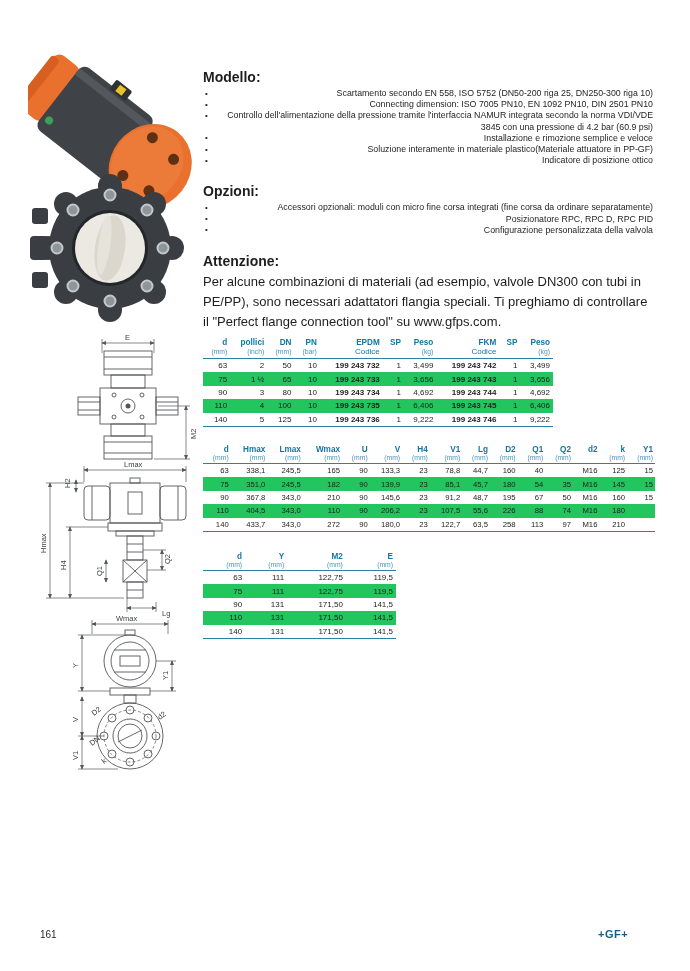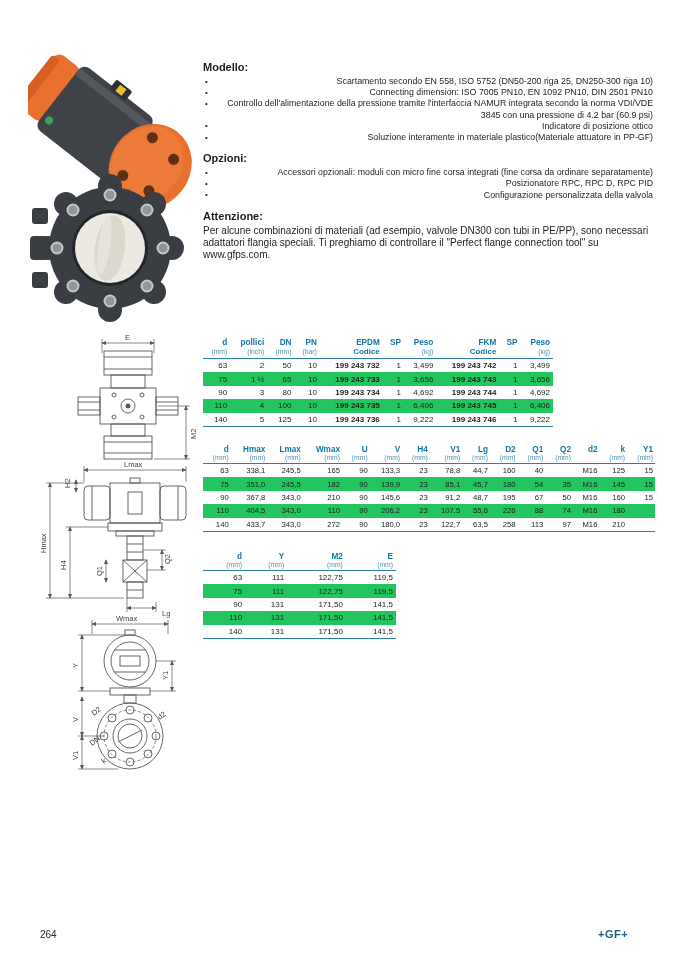--- a/index.html
+++ b/index.html
@@ -9,41 +9,41 @@
     color: #1e1e1e;
     width: 690px; height: 971px;
     position: relative;
     overflow: hidden;
   }
   .page { position: absolute; inset: 0; background: #fff; }
 
   
   .content { position: absolute; left: 203px; top: 52px; width: 450px; }
   .title { color: #1176a4; font-weight: bold; font-size: 9.5px; line-height: 11.5px; }
-  .sec-head { font-weight: bold; font-size: 11px; margin: 9px 0 3px 0; }
+  .sec-head { font-weight: bold; font-size: 14px; margin: 17px 0 3px 0; }
   ul.bullets { list-style: none; text-align: right; }
   ul.bullets li {
     font-size: 8.8px; line-height: 11.2px;
     padding-left: 11px; position: relative;
   }
   ul.bullets li::before {
     content: "•"; position: absolute; left: 2px; top: -0.5px; font-size: 8px;
   }
-  .para { font-size: 10px; line-height: 12px; }
+  .para { font-size: 13px; line-height: 20px; }
 
   
   table { border-collapse: collapse; table-layout: auto; }
   .dtable { position: absolute; background: #fff; }
   #table1 { left: 203px; top: 337px; width: 350px; }
   #table2 { left: 203px; top: 444px; width: 452px; }
   #table3 { left: 203px; top: 551px; width: 193px; }
   th, td { text-align: right; white-space: nowrap; }
   th.h-label { color: #1176a4; font-size: 8.2px; font-weight: bold; padding: 1px 3px 0 3px; }
   th.h-unit  { color: #4d94b5; font-size: 6.8px; font-weight: normal; padding: 0 3px 2px 3px; }
-  th.h-unit.hb { color: #1176a4; font-size: 8px; font-weight: bold; }
+  th.h-unit.hb { color: #1176a4; font-size: 8px; font-weight: normal; }
   thead { border-bottom: 1.4px solid #2e7fa8; }
   tbody { border-bottom: 1.4px solid #2e7fa8; }
   td { font-size: 8px; padding: 2.2px 3px; }
   td.bold { font-weight: bold; }
   tr.shaded td { background: #22c55e; }
   #table2 td { font-size: 7.7px; padding: 2.2px 2px; }
   #table2 th.h-label { padding: 1px 2px 0 2px; }
   #table2 th.h-unit { padding: 0 2px 2px 2px; }
 
   
@@ -275,22 +275,23 @@
     <text class="dlabel" x="112" y="108" transform="rotate(-38 112 108)">d2</text>
   </svg>
 
   <div class="content">
 
     <div class="sec-head">Modello:</div>
     <ul class="bullets">
         <li>Scartamento secondo EN 558, ISO 5752 (DN50-200 riga 25, DN250-300 riga 10)</li>
         <li>Connecting dimension: ISO 7005 PN10, EN 1092 PN10, DIN 2501 PN10</li>
         <li>Controllo dell'alimentazione della pressione tramite l'interfaccia NAMUR integrata secondo la norma VDI/VDE 3845 con una pressione di 4.2 bar (60.9 psi)</li>
+        <li>Installazione e rimozione semplice e veloce</li>
+        <li>Soluzione interamente in materiale plastico(Materiale attuatore in PP-GF)</li>
         <li>Indicatore di posizione ottico</li>
-        <li>Soluzione interamente in materiale plastico(Materiale attuatore in PP-GF)</li>
       </ul>
 
     <div class="sec-head">Opzioni:</div>
     <ul class="bullets">
         <li>Accessori opzionali: moduli con micro fine corsa integrati (fine corsa da ordinare separatamente)</li>
         <li>Posizionatore RPC, RPC D, RPC PID</li>
         <li>Configurazione personalizzata della valvola</li>
       </ul>
 
     <div class="sec-head">Attenzione:</div>
@@ -554,15 +555,15 @@
         </tr>
         <tr>
           <td>140</td>
           <td>131</td>
           <td>171,50</td>
           <td>141,5</td>
         </tr>
       </tbody>
     </table>
 
-  <div class="page-num">264</div>
+  <div class="page-num">161</div>
   <div class="gf-logo">+GF+</div>
 </div>
 
 </body></html>

